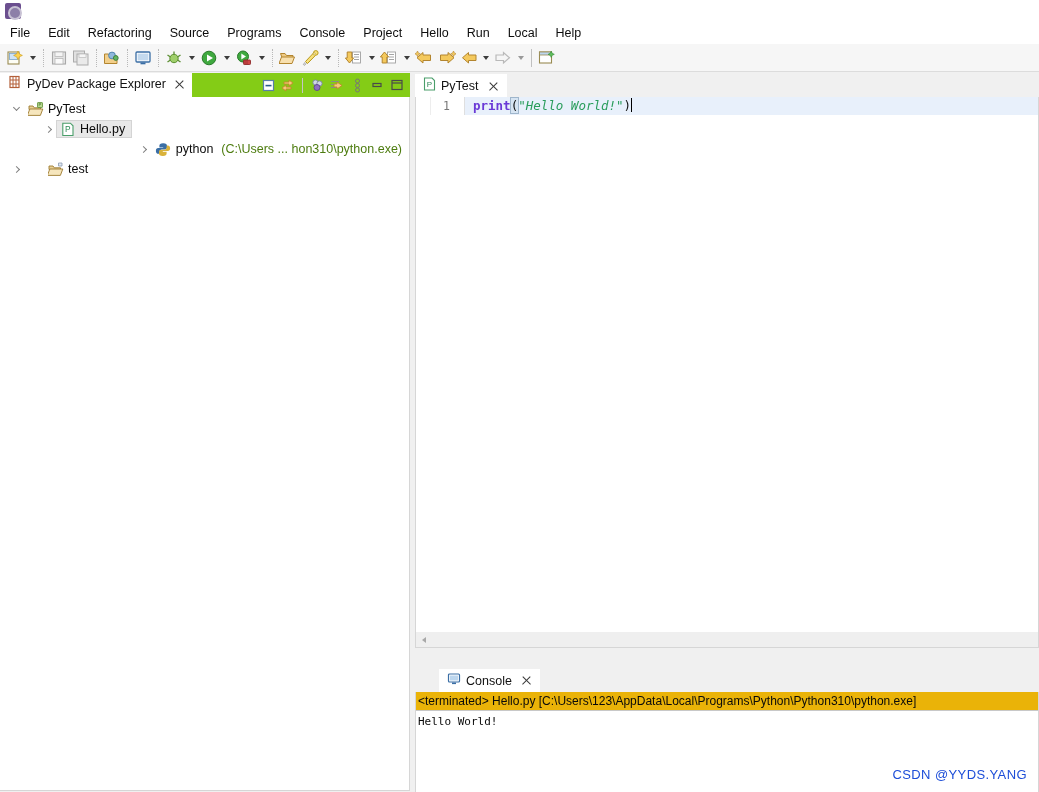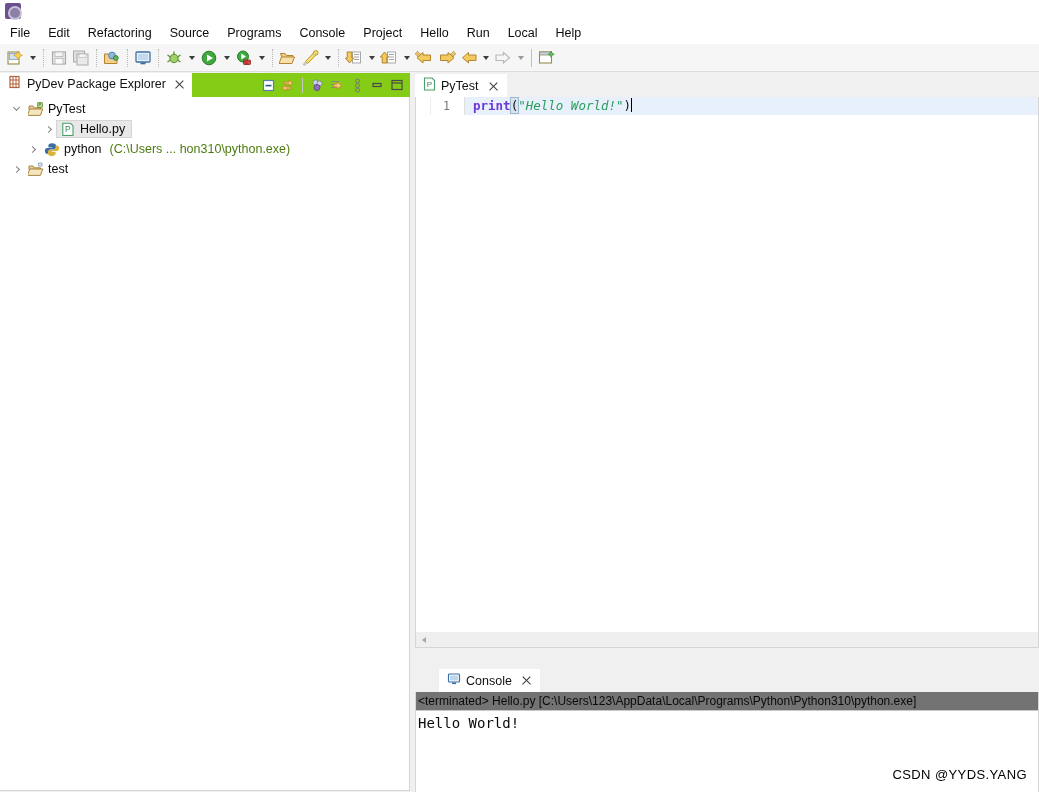--- a/index.html
+++ b/index.html
@@ -266,30 +266,30 @@
   .console-body {
     position: absolute; left: 0; top: 24px; width: 624px; height: 173px;
     background: #ffffff;
     border: 1px solid #d6d6d6; border-top: none;
   }
   .console-header {
     height: 19px; line-height: 19px;
     font-size: 12px; color: #0a0a0a;
     padding-left: 2px; white-space: nowrap;
     border-bottom: 1px solid #c8c8c8;
-    background: #737373;
+    background: #eab308;
   }
   .console-out {
-    font-family: "DejaVu Sans Mono", monospace; font-size: 14px;
+    font-family: "DejaVu Sans Mono", monospace; font-size: 11px;
     color: #0a0a0a; padding: 4px 0 0 2px; white-space: pre;
   }
 
   .watermark {
     position: absolute; right: 12px; bottom: 10px;
-    font-size: 13px; color: #000000; letter-spacing: 0.4px;
+    font-size: 13px; color: #1d4ed8; letter-spacing: 0.4px;
     user-select: none;
   }
 
   .sash-v {
     position: absolute; left: 410px; top: 73px;
     width: 3px; height: 719px; background: #f0f0f0;
   }
 </style>
 </head>
 <body>
@@ -543,36 +543,36 @@
           <div class="row-hit">
             <div class="tree-icon">
               <svg width="14" height="15" viewBox="0 0 14 15">
                 <path d="M1.8 1.2 L9.4 1.2 L12 3.8 L12 13.5 L1.8 13.5 Z" fill="#ffffff" stroke="#4a9e6a" stroke-width="1.1"></path>
                 <text x="6.8" y="10.3" font-size="8.4" fill="#2e8b57" text-anchor="middle" font-family="Liberation Sans, sans-serif">P</text>
               </svg>
             </div>
             <span class="tree-label">Hello.py</span>
           </div>
         </div>
-        <div class="tree-row" style="padding-left: 24px;">
+        <div class="tree-row" style="padding-left: 24px; justify-content: flex-end;">
           <div class="twisty closed">
             <span></span>
           </div>
           <div class="row-hit">
             <div class="tree-icon">
               <svg width="16" height="15" viewBox="0 0 16 15">
                 <path d="M8 1.2 c-2.6 0 -3.6 1 -3.6 2.4 l0 1.8 3.8 0 0 0.7 -5 0 c-1.5 0 -2.3 1 -2.3 2.8 0 1.9 0.9 2.8 2.3 2.8 l1.2 0 0 -2 c0 -1.3 1 -2.3 2.4 -2.3 l3 0 c1.3 0 2.2 -0.9 2.2 -2.2 l0 -1.6 c0 -1.4 -1.1 -2.4 -3.6 -2.4 z" fill="#3a6ea5"></path>
                 <path d="M8 14 c2.6 0 3.6 -1 3.6 -2.4 l0 -1.8 -3.8 0 0 -0.7 5 0 c1.5 0 2.3 -1 2.3 -2.8 0 -1.9 -0.9 -2.8 -2.3 -2.8 l-1.2 0 0 2 c0 1.3 -1 2.3 -2.4 2.3 l-3 0 c-1.3 0 -2.2 0.9 -2.2 2.2 l0 1.6 c0 1.4 1.1 2.4 3.6 2.4 z" fill="#d9b23a"></path>
               </svg>
             </div>
             <span class="tree-label">python</span>
             <span class="tree-sub" style="margin-left: 8px;">(C:\Users ... hon310\python.exe)</span>
           </div>
         </div>
-        <div class="tree-row" style="padding-left: 8px;">
+        <div class="tree-row" style="padding-left: 8px; gap: 20px;">
           <div class="twisty closed">
             <span></span>
           </div>
           <div class="row-hit">
             <div class="tree-icon">
               <svg width="16" height="15" viewBox="0 0 16 15">
                 <path d="M1 4 l4 0 1.3 1.8 6.2 0 0 1.7 -11.5 0 z" fill="#e7cf96" stroke="#9d7b30" stroke-width="0.9"></path>
                 <path d="M1.8 7 l13 0 -2.4 6.4 -13 0 z" fill="#f6e6bd" stroke="#9d7b30" stroke-width="0.9"></path>
                 <path d="M10.5 1 l3.5 0 0 3 -3.5 0 z" fill="#dfe8f2" stroke="#8a9bb0" stroke-width="0.8"></path>
               </svg>

